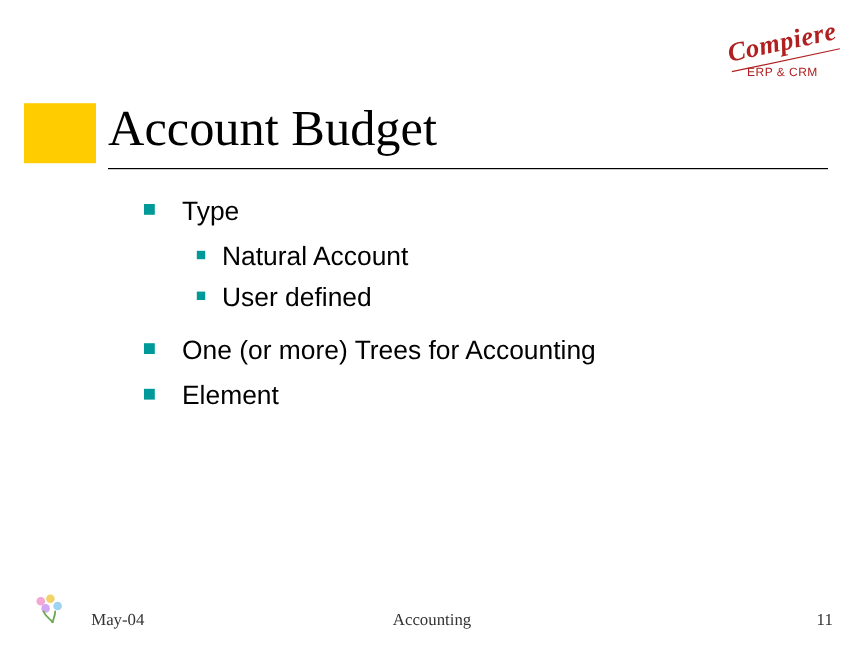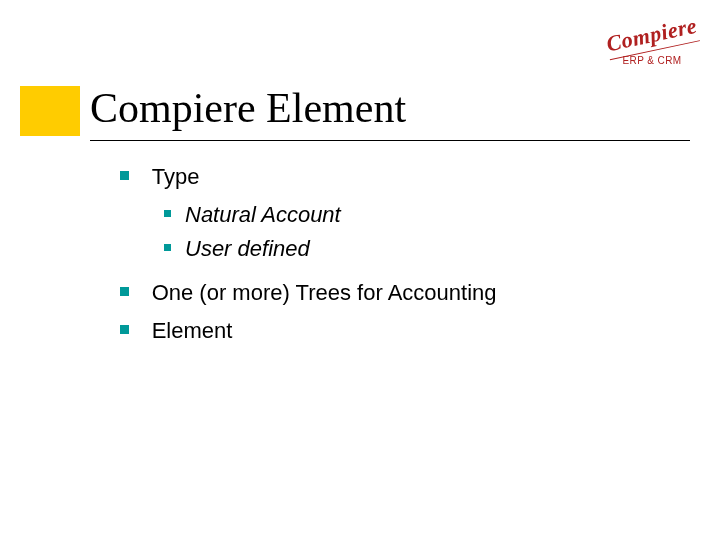--- a/index.html
+++ b/index.html
@@ -100,21 +100,20 @@
     font-size: 22px;
     font-family: Verdana, Geneva, sans-serif;
   }
   ul.lvl2 {
     list-style: none;
     margin: 10px 0 16px 0;
     padding-left: 44px;
   }
   ul.lvl2 > li {
     margin-bottom: 6px;
-    font-style: italic;
   }
   ul.lvl2 > li::before {
     content: "";
     display: inline-block;
     width: 7px;
     height: 7px;
     background: #009999;
     margin-right: 14px;
     vertical-align: middle;
     position: relative;
@@ -162,21 +161,21 @@
 <div class="slide">
 
   <div class="logo">
     <div class="logo-top">Compiere</div>
     <div class="logo-sub">ERP &amp; CRM</div>
   </div>
 
   <div class="accent-block"></div>
 
   <div class="title-wrap">
-    <h1 class="title">Compiere Element</h1>
+    <h1 class="title">Account Budget</h1>
     <div class="title-underline"></div>
   </div>
 
   <div class="content">
     <ul class="lvl1">
       <li>
         <span class="txt">Type</span>
         <ul class="lvl2">
           <li><span class="txt">Natural Account</span></li>
           <li><span class="txt">User defined</span></li>
@@ -184,14 +183,31 @@
       </li>
       <li>
         <span class="txt">One (or more) Trees for Accounting</span>
       </li>
       <li>
         <span class="txt">Element</span>
       </li>
     </ul>
   </div>
 
+  <div class="footer">
+    <div class="footer-icon">
+      <svg width="34" height="30" viewBox="0 0 34 30">
+        <g>
+          <circle cx="10" cy="10" r="3.6" fill="#f2a8d3"></circle>
+          <circle cx="18" cy="8" r="3.6" fill="#f2d36a"></circle>
+          <circle cx="24" cy="14" r="3.6" fill="#9fd3f2"></circle>
+          <circle cx="14" cy="16" r="3.6" fill="#d3a8f2"></circle>
+          <path d="M12 18 C 14 24, 18 24, 20 28" stroke="#6aa84f" stroke-width="1.5" fill="none"></path>
+          <path d="M22 18 C 22 24, 20 24, 20 28" stroke="#6aa84f" stroke-width="1.5" fill="none"></path>
+        </g>
+      </svg>
+    </div>
+    <div class="footer-date">May-04</div>
+    <div class="footer-center">Accounting</div>
+    <div class="footer-page">11</div>
+  </div>
 
 </div>
 
 </body></html>

